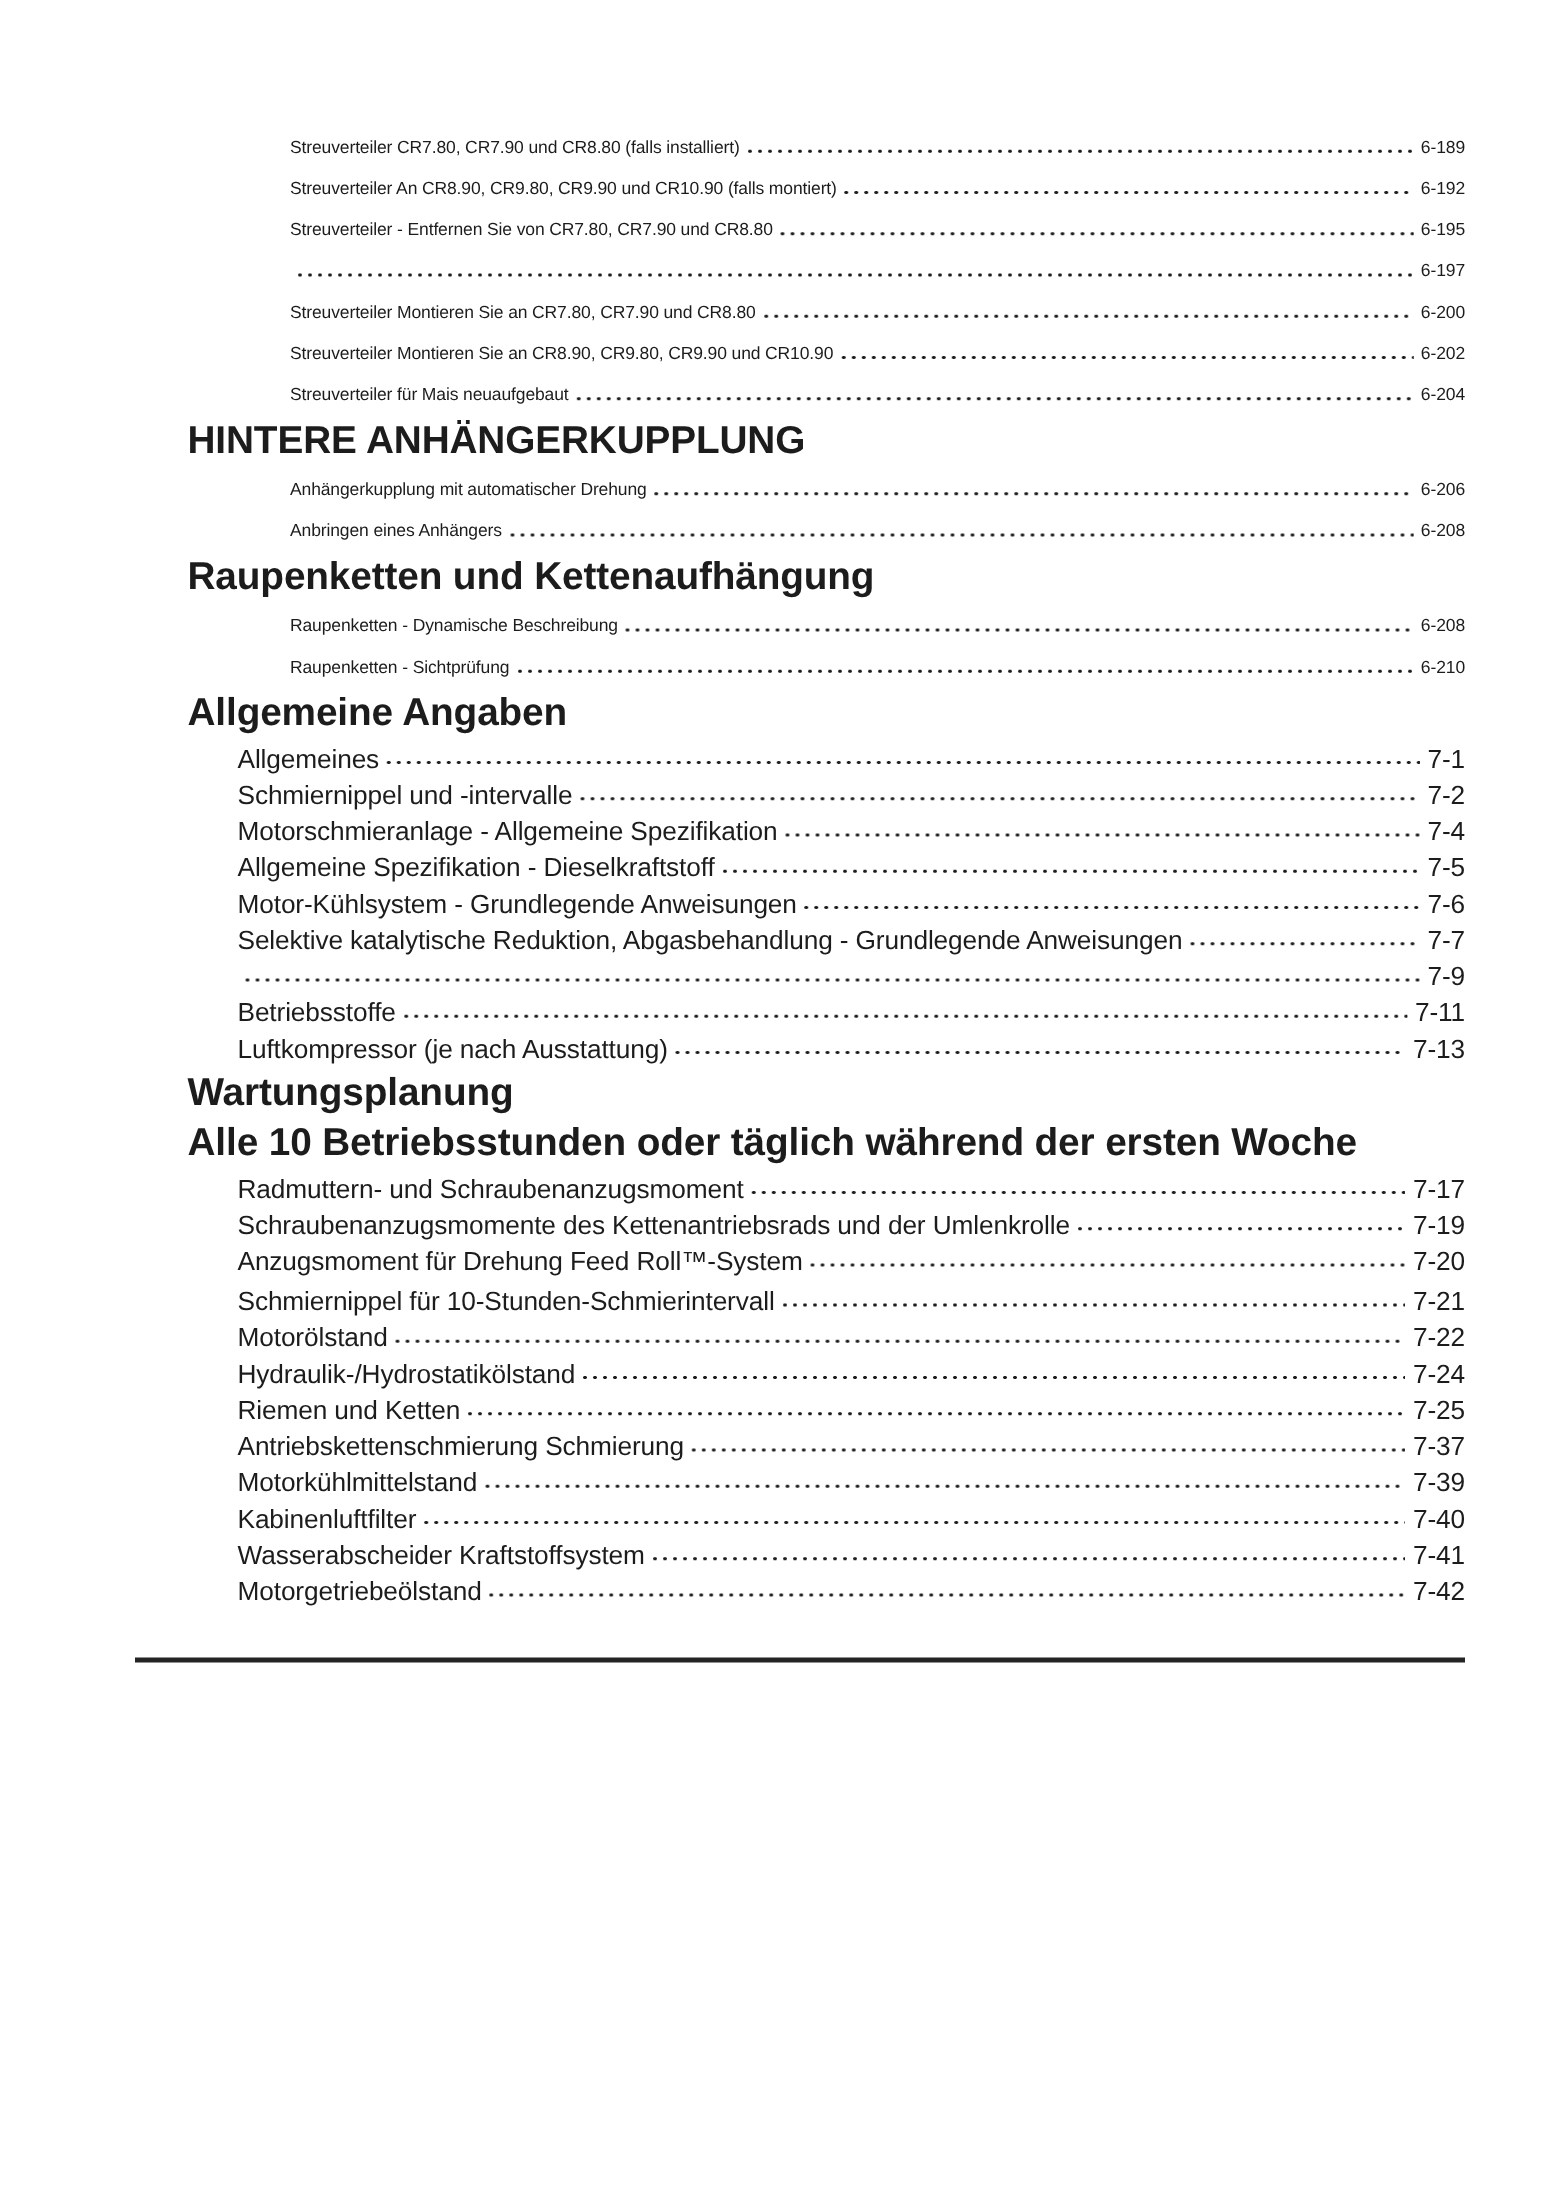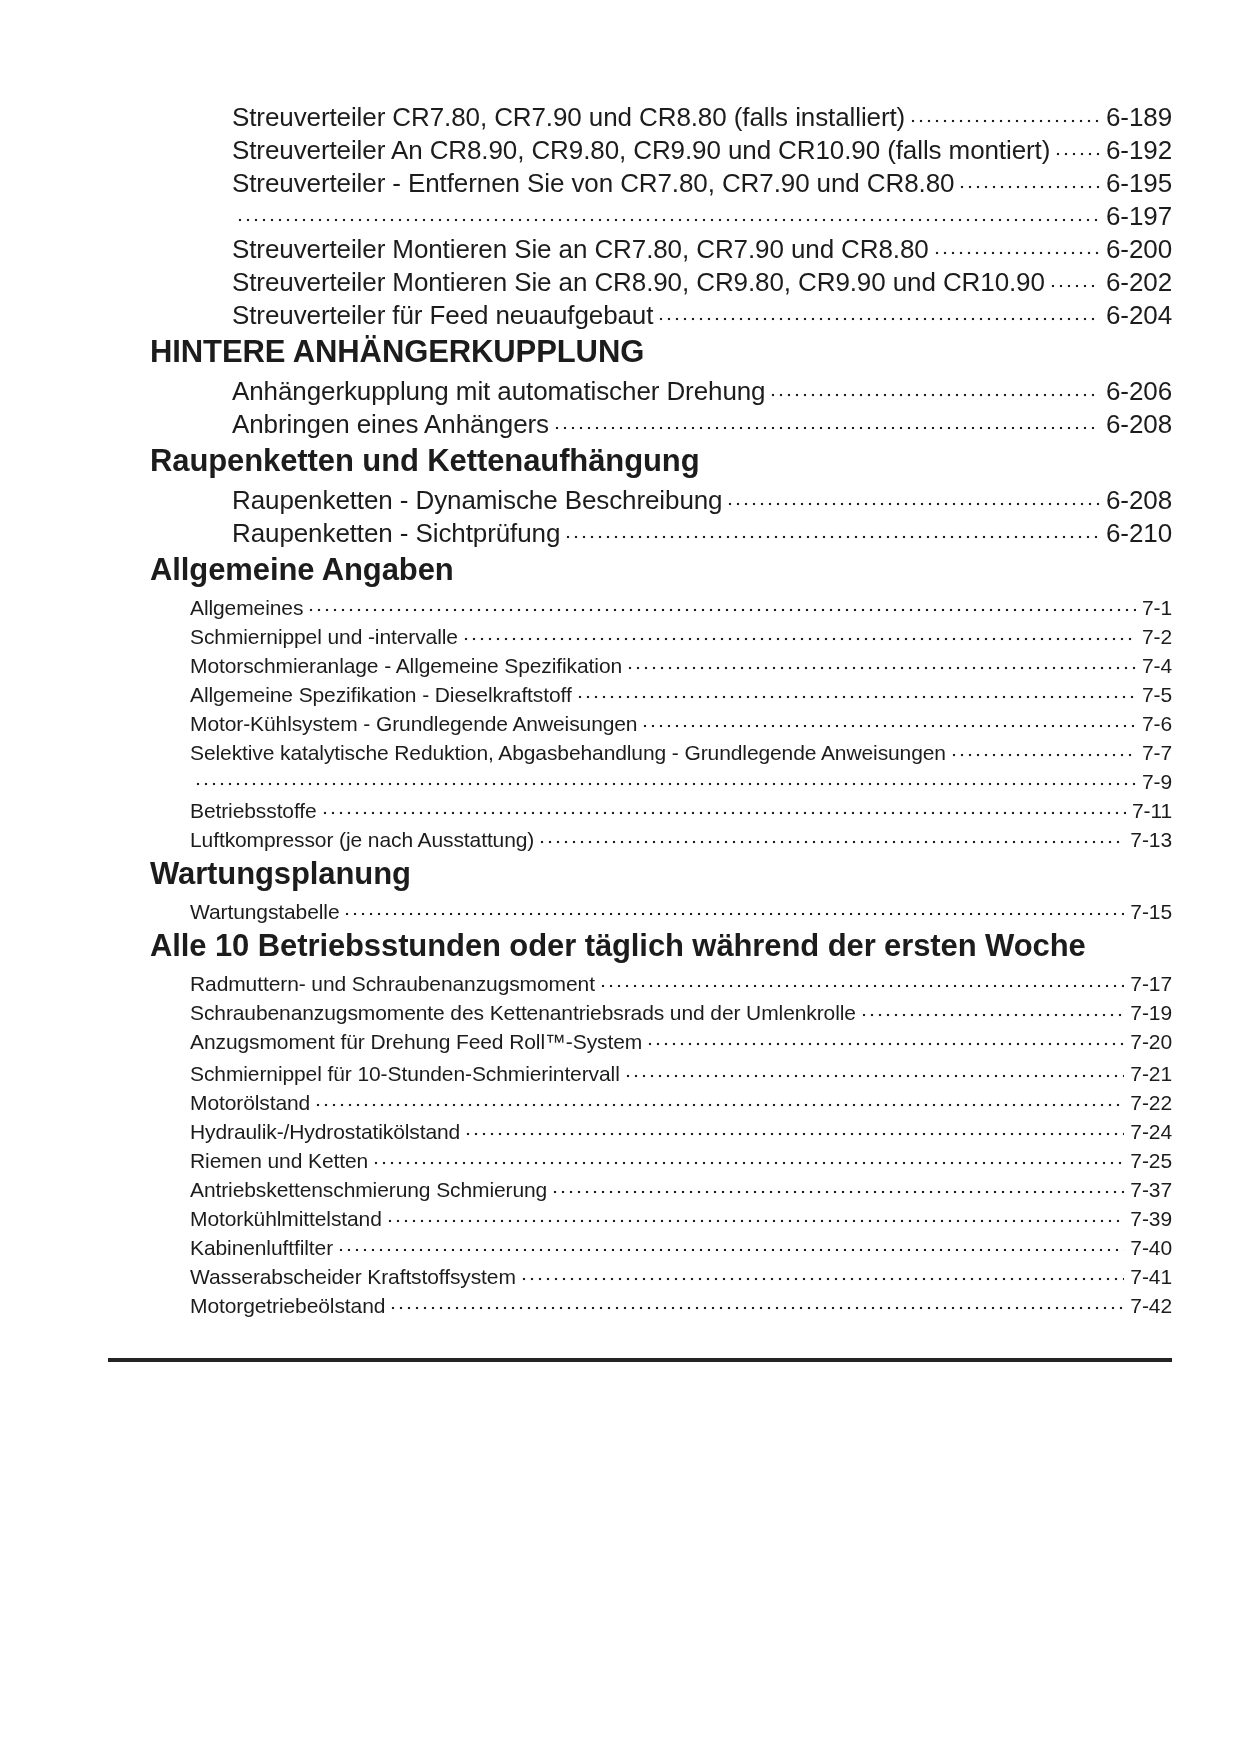--- a/index.html
+++ b/index.html
@@ -42,21 +42,21 @@
   
   ul.toc { list-style: none; margin: 0; padding: 0; }
   ul.after-heading { margin-top: 3px; }
   ul.first-list { margin-top: 0; }
   ul.toc li.row {
     display: flex;
     align-items: flex-end;
     margin-right: 69px;
   }
   ul.lvl2 li.row { margin-left: 190px; font-size: 21px;   line-height: 29px; align-items: flex-end; }
-  ul.lvl3 li.row { margin-left: 232px; font-size: 26px; line-height: 33px; align-items: flex-end; }
+  ul.lvl3 li.row { margin-left: 232px; font-size: 14px; line-height: 33px; align-items: flex-end; }
 
   .t  { white-space: nowrap; }
   .pg { white-space: nowrap; }
 
   
   .leader {
     flex: 1 1 auto;
     min-width: 6px;
     overflow: hidden;
     align-self: stretch;
@@ -113,21 +113,21 @@
           <span class="pg">6-200</span>
         </li>
 
         <li class="row">
           <span class="t">Streuverteiler Montieren Sie an CR8.90, CR9.80, CR9.90 und CR10.90</span>
           <span class="leader"></span>
           <span class="pg">6-202</span>
         </li>
 
         <li class="row">
-          <span class="t">Streuverteiler für Feed neuaufgebaut</span>
+          <span class="t">Streuverteiler für Mais neuaufgebaut</span>
           <span class="leader"></span>
           <span class="pg">6-204</span>
         </li>
       </ul>
 
     <h2 class="section mt-hitch">HINTERE ANHÄNGERKUPPLUNG</h2>
     <ul class="toc lvl3 after-heading">
 
         <li class="row">
           <span class="t">Anhängerkupplung mit automatischer Drehung</span>
@@ -210,28 +210,20 @@
         </li>
 
         <li class="row">
           <span class="t">Luftkompressor (je nach Ausstattung)</span>
           <span class="leader"></span>
           <span class="pg">7-13</span>
         </li>
       </ul>
 
     <h2 class="section mt-plan">Wartungsplanung</h2>
-    <ul class="toc lvl2 after-heading">
-
-        <li class="row">
-          <span class="t">Wartungstabelle</span>
-          <span class="leader"></span>
-          <span class="pg">7-15</span>
-        </li>
-      </ul>
 
     <h2 class="section mt-woche">Alle 10 Betriebsstunden oder täglich während der ersten Woche</h2>
     <ul class="toc lvl2 after-heading">
 
         <li class="row">
           <span class="t">Radmuttern- und Schraubenanzugsmoment</span>
           <span class="leader"></span>
           <span class="pg">7-17</span>
         </li>
 

